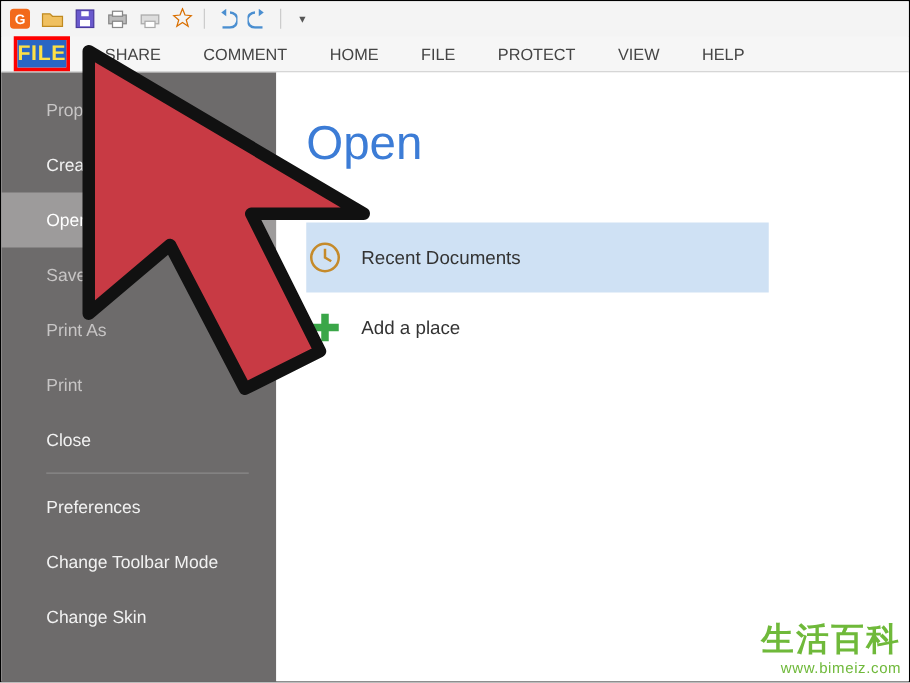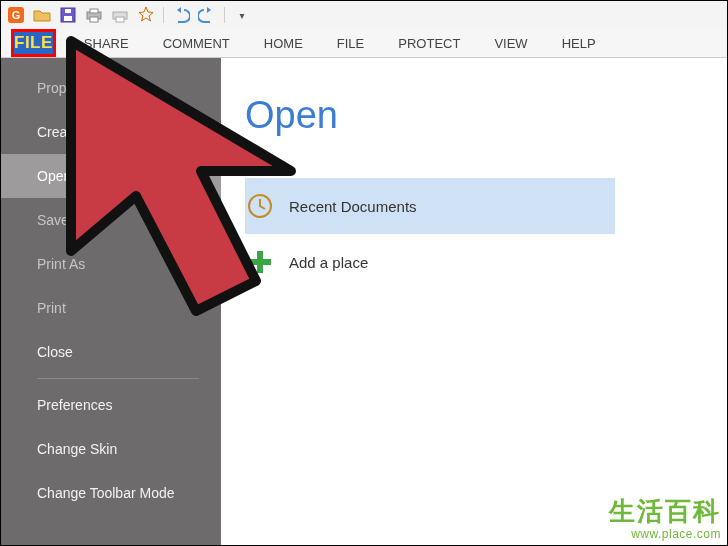--- a/index.html
+++ b/index.html
@@ -254,22 +254,22 @@
     <div class="sidenav">
       <div class="item"><span>Properties</span></div>
       <div class="item bright"><span>Create</span></div>
       <div class="item bright selected"><span>Open</span></div>
       <div class="item"><span>Save</span></div>
       <div class="item"><span>Print As</span></div>
       <div class="item"><span>Print</span></div>
       <div class="item bright"><span>Close</span></div>
       <hr class="hr">
       <div class="item bright"><span>Preferences</span></div>
+      <div class="item bright"><span>Change Toolbar Mode</span></div>
       <div class="item bright"><span>Change Skin</span></div>
-      <div class="item bright"><span>Change Toolbar Mode</span></div>
     </div>
 
     <div class="content">
       <div class="heading">Open</div>
 
       <div class="places">
         <div class="place selected">
           <span class="place-icon">
             <svg width="26" height="26">
                 <circle cx="13" cy="13" r="11" fill="none" stroke="#c58a2a" stroke-width="2"></circle>
@@ -294,16 +294,16 @@
   </div>
 
   <div class="big-arrow">
     <svg width="340" height="310">
       <path d="M40 10 L40 220 L105 165 L165 280 L225 250 L170 140 L260 140 Z" fill="#c83a44" stroke="#111" stroke-width="10" stroke-linejoin="round"></path>
     </svg>
   </div>
 
   <div class="watermark">
     <div class="cn">生活百科</div>
-    <div class="url">www.place.com</div>
+    <div class="url">www.bimeiz.com</div>
   </div>
 
 </div>
 
 </body></html>

